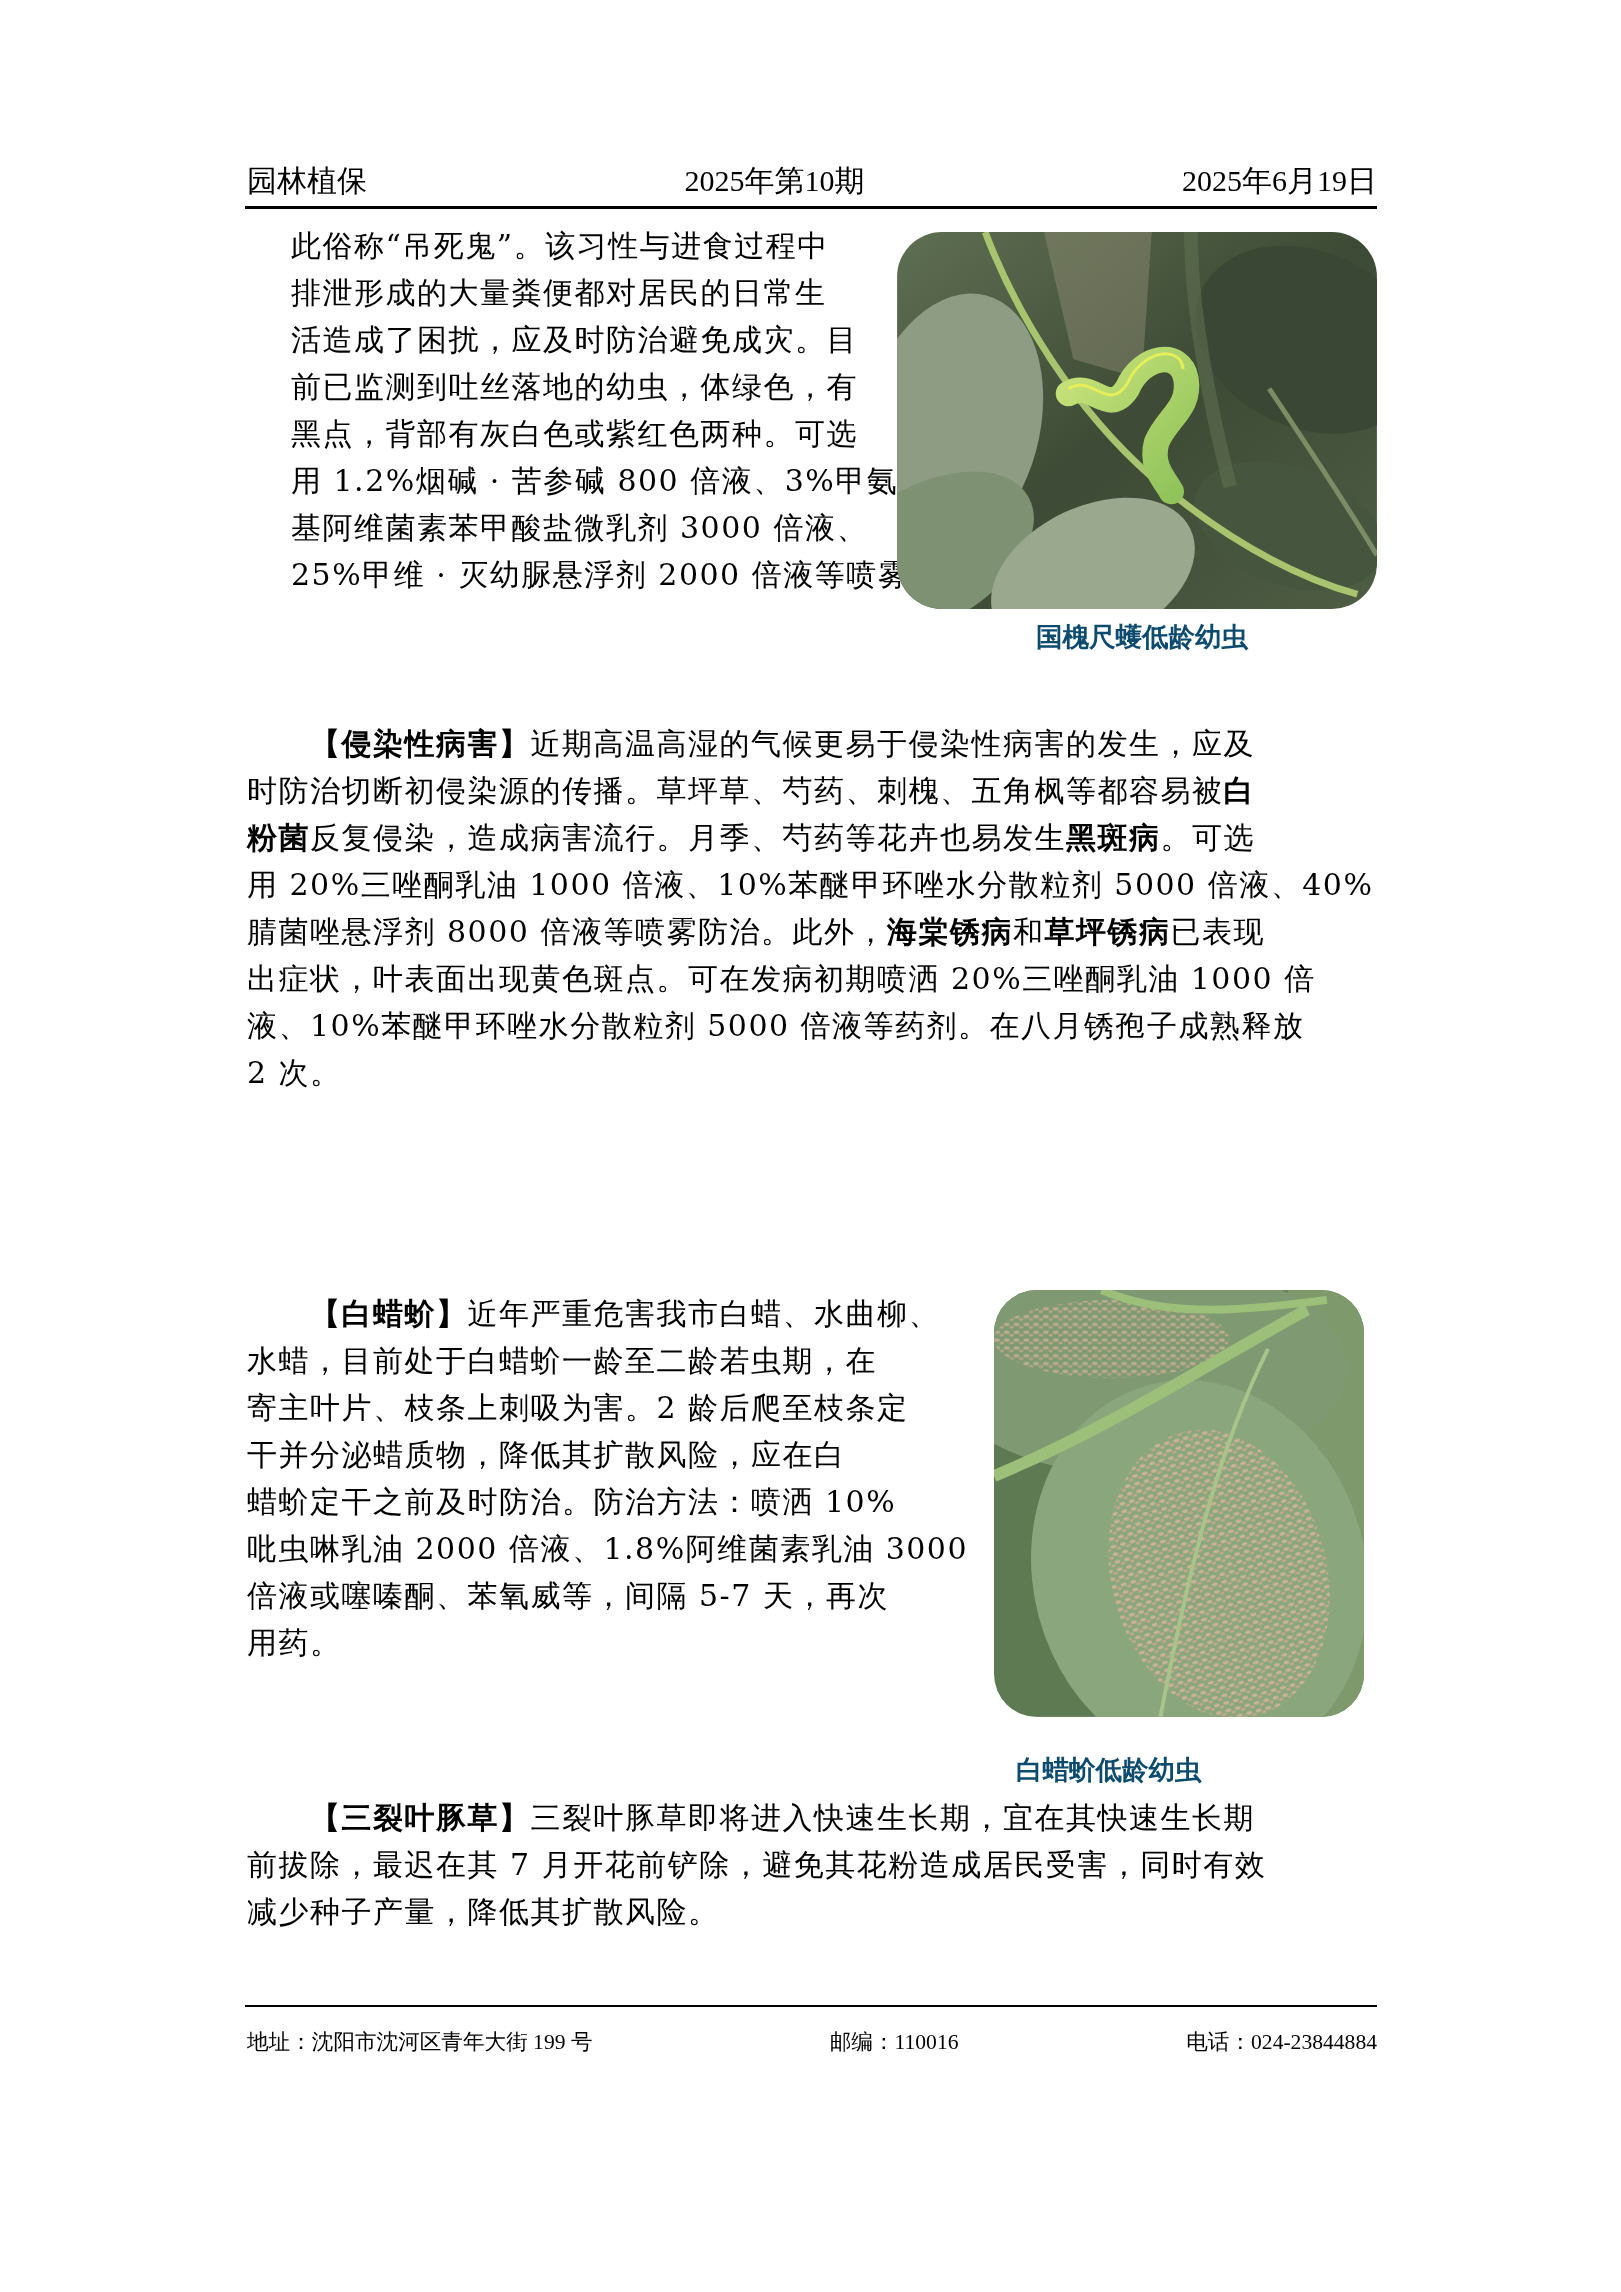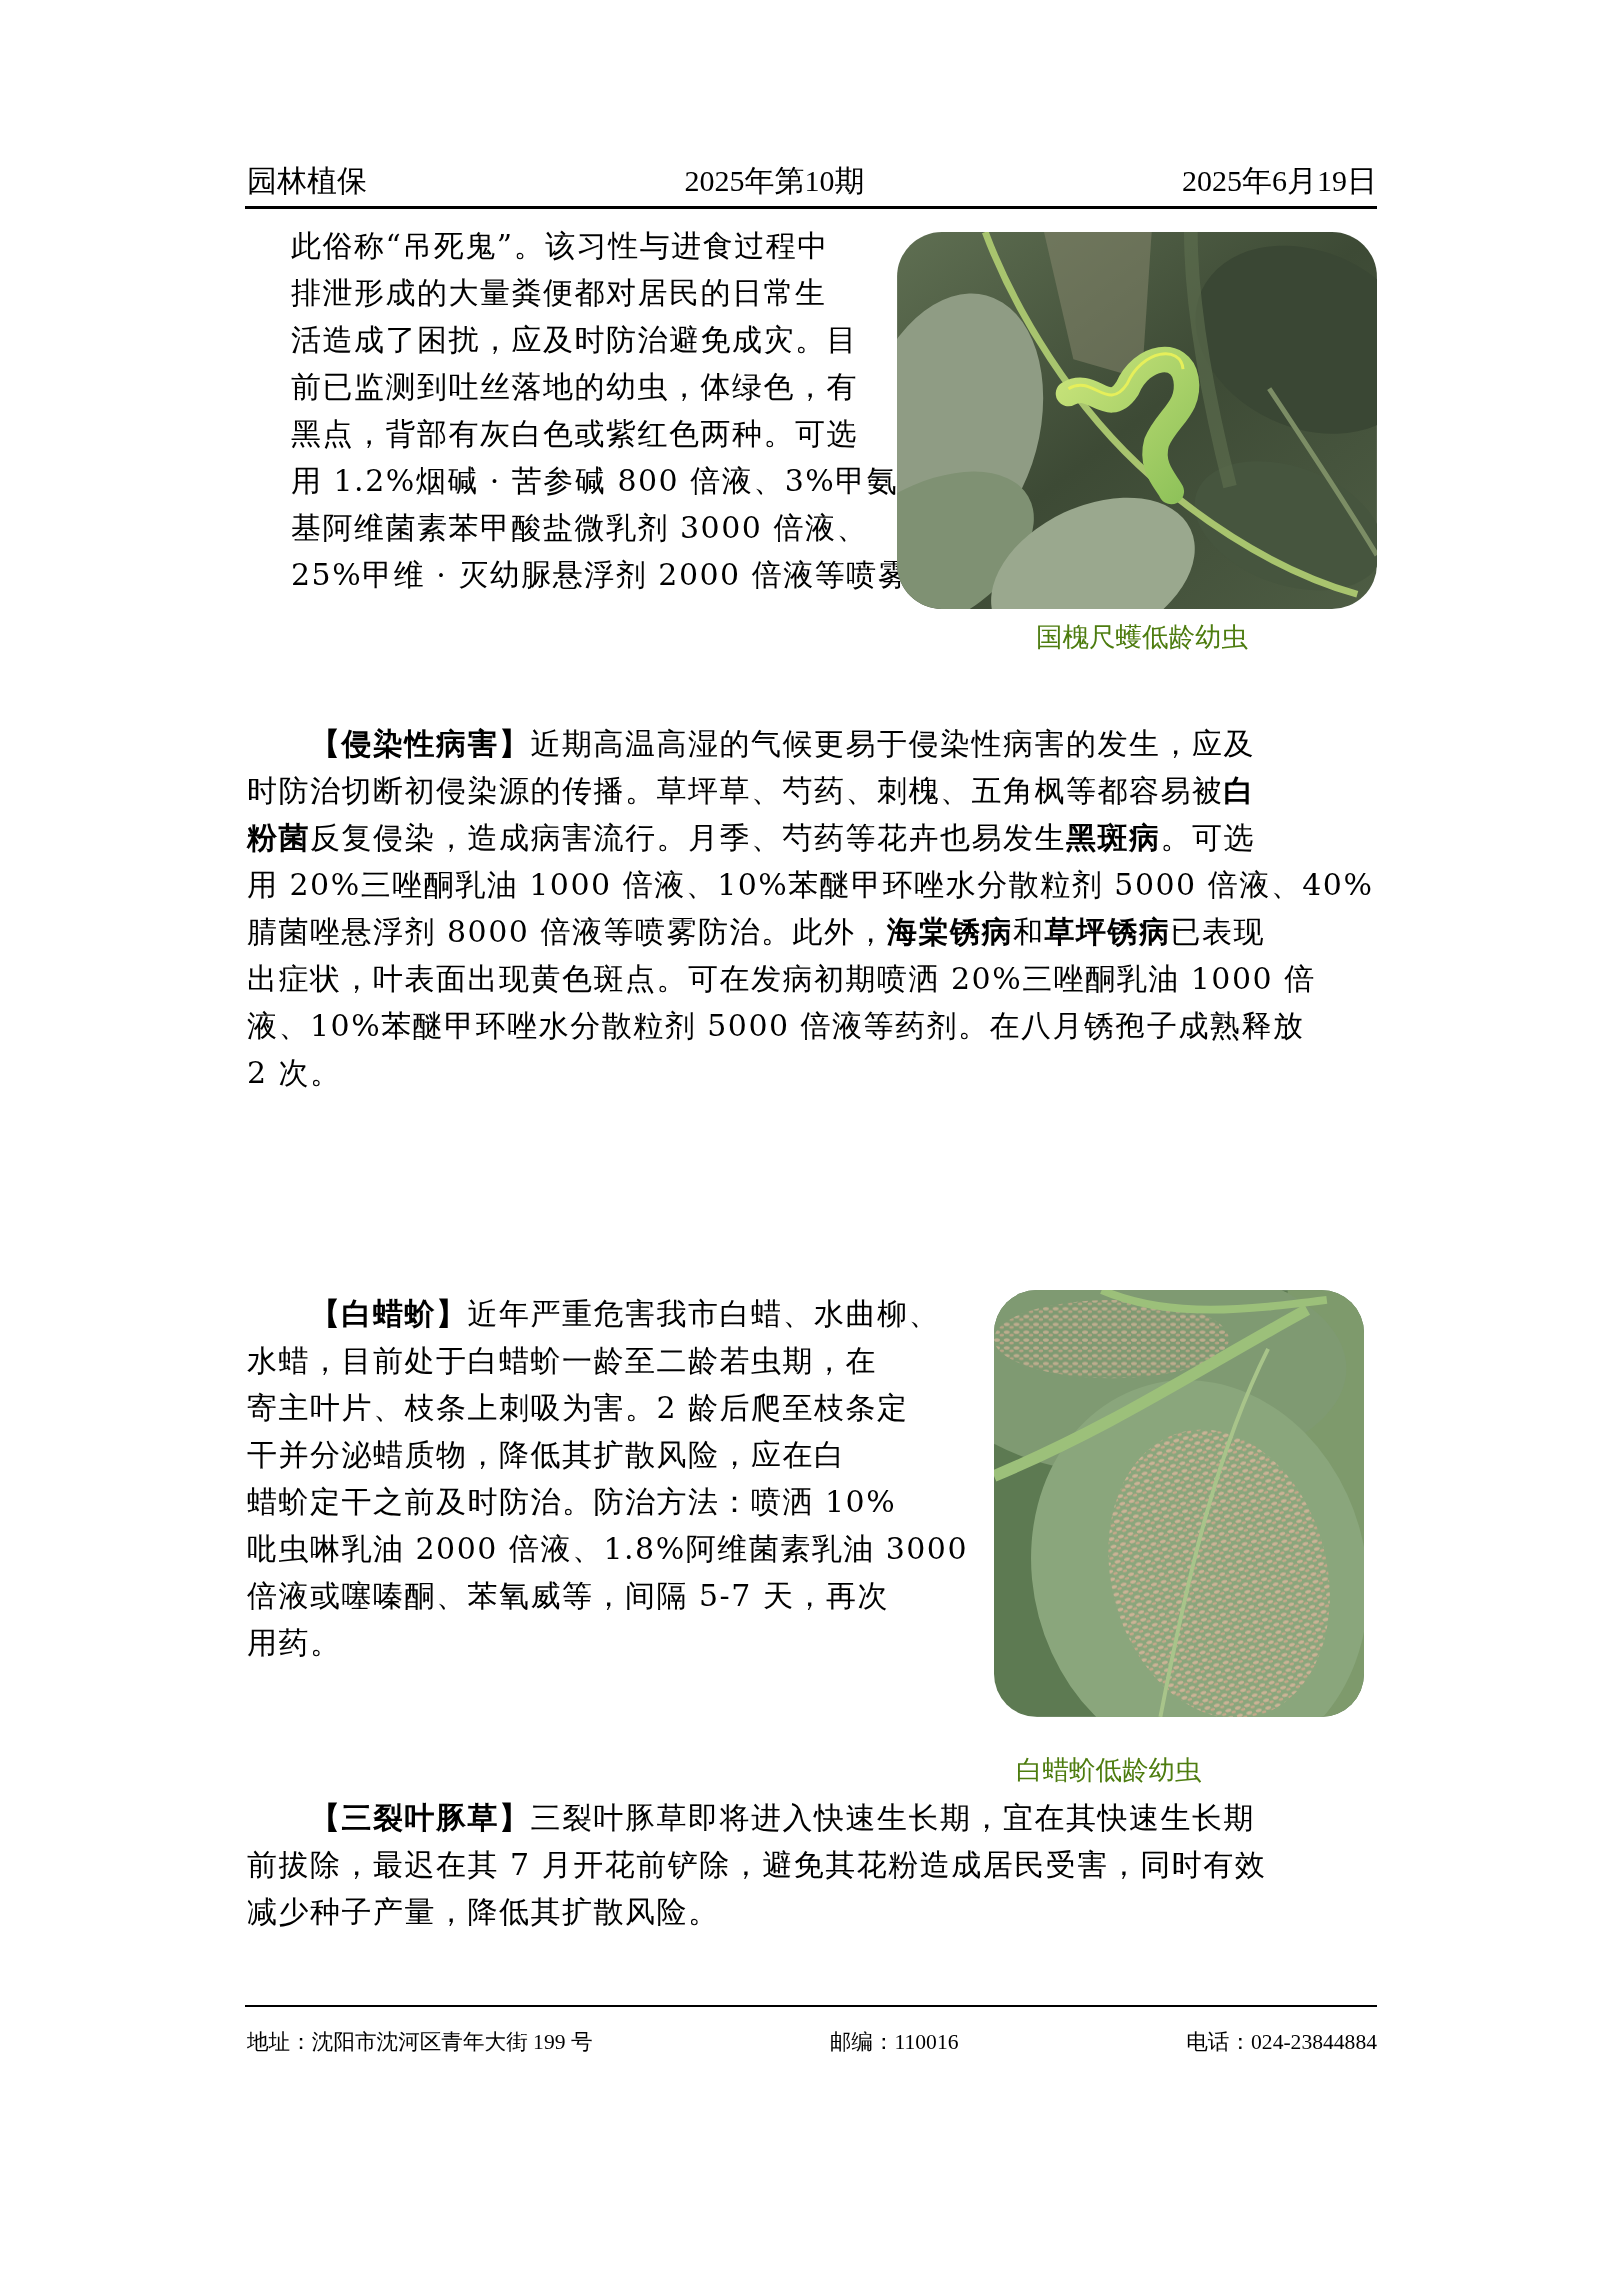--- a/index.html
+++ b/index.html
@@ -12,22 +12,22 @@
   .header-rule { position: absolute; left: 245px; top: 206px; width: 1132px; height: 2.9px; background: #000; }
 
   .body-text { position: absolute; left: 247px; width: 1130px; font-size: 30px; line-height: 47px;
                letter-spacing: 1.5px; }
   .line { white-space: nowrap; height: 47px; display: flex; justify-content: space-between; }
   .line.left { justify-content: flex-start; }
   .indent { padding-left: 63px; }
   b, .bold { font-weight: bold; font-family: "DejaVu Sans", "Liberation Sans", sans-serif; }
 
   .figure { position: absolute; overflow: hidden; border-radius: 45px; }
-  .caption { position: absolute; color: #4d7c0f; font-family: "DejaVu Sans", "Liberation Sans", sans-serif;
-             font-weight: normal; font-size: 26.5px; white-space: nowrap; }
+  .caption { position: absolute; color: #0c4a6e; font-family: "DejaVu Sans", "Liberation Sans", sans-serif;
+             font-weight: bold; font-size: 26.5px; white-space: nowrap; }
 
   .footer-rule { position: absolute; left: 245px; top: 2005px; width: 1132px; height: 2px; background: #000; }
   .page-footer { position: absolute; left: 247px; top: 2027px; width: 1130px; display: flex;
                  font-size: 21.6px; font-family: "Liberation Serif", "DejaVu Serif", serif; }
   .page-footer span { white-space: nowrap; }
 </style>
 </head>
 <body>
 
 <div class="page-header">

